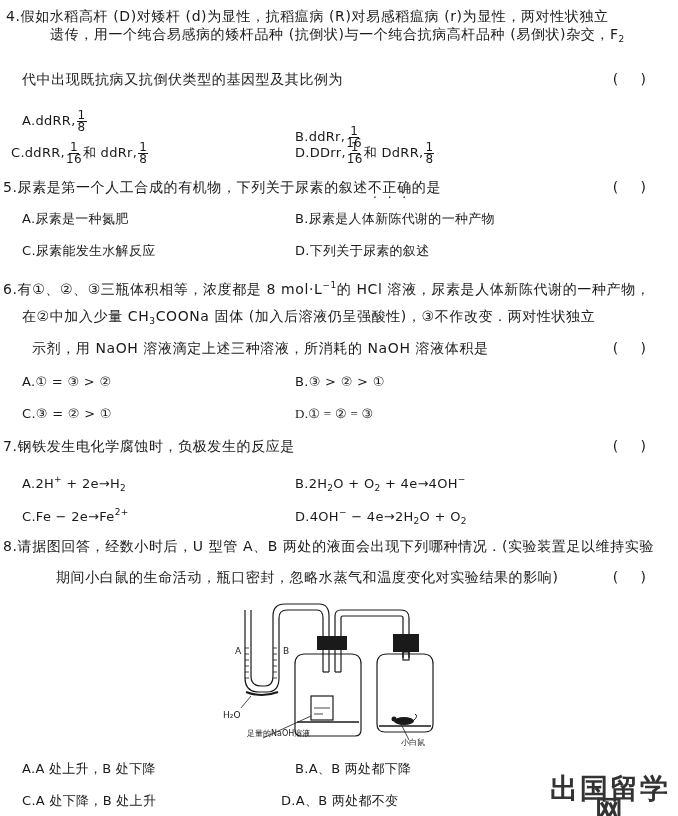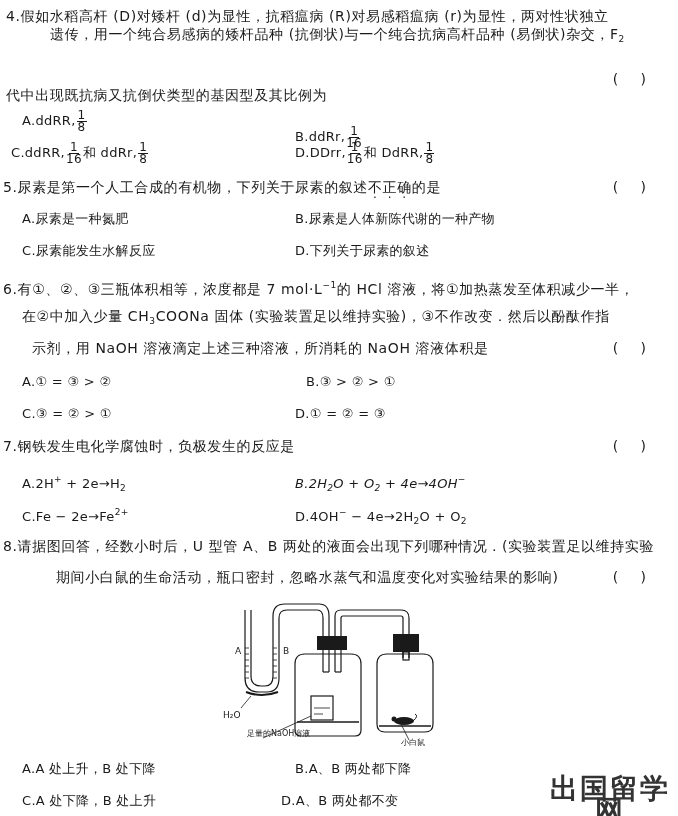--- a/index.html
+++ b/index.html
@@ -26,21 +26,21 @@
 </head>
 <body>
 
 <div>
   <div class="line" style="left:6px; top:7px;">
     <span>4.</span><span>假如水稻高杆 (D)对矮杆 (d)为显性，抗稻瘟病 (R)对易感稻瘟病 (r)为显性，两对性状独立</span>
   </div>
   <div class="line" style="left:22px; top:25px;margin-left:28px;">
     <span>遗传，用一个纯合易感病的矮杆品种 (抗倒状)与一个纯合抗病高杆品种 (易倒状)杂交，F</span><sub>2</sub>
   </div>
-  <div class="line" style="left:6px; top:70px;margin-top:16px;">
+  <div class="line" style="left:22px; top:70px;">
     <span>代中出现既抗病又抗倒伏类型的基因型及其比例为</span>
   </div>
   <div class="paren" style="top:70px;">(     )</div>
 
   <div class="opt" style="left:22px; top:110px;">
     <span>A.ddRR,</span><span class="frac">
         <span class="num">1</span>
         <span>8</span>
       </span>
   </div>
@@ -76,42 +76,42 @@
   </div>
   <div class="paren" style="top:178px;">(     )</div>
   <div class="opt" style="left:22px; top:210px;">A.尿素是一种氮肥</div>
   <div class="opt" style="left:295px; top:210px;">B.尿素是人体新陈代谢的一种产物</div>
   <div class="opt" style="left:22px; top:242px;text-align:right;">C.尿素能发生水解反应</div>
   <div class="opt" style="left:295px; top:242px;">D.下列关于尿素的叙述</div>
 </div>
 
 <div>
   <div class="line" style="left:3px; top:276px;">
-    <span>6.</span><span>有①、②、③三瓶体积相等，浓度都是 7 mol·L</span><sup>−1</sup><span>的 HCl 溶液，将①加热蒸发至体积减少一半，</span>
+    <span>6.</span><span>有①、②、③三瓶体积相等，浓度都是 8 mol·L</span><sup>−1</sup><span>的 HCl 溶液，尿素是人体新陈代谢的一种产物，</span>
   </div>
   <div class="line" style="left:22px; top:307px;">
-    <span>在②中加入少量 CH</span><sub>3</sub><span>COONa 固体 (实验装置足以维持实验)，③不作改变．然后以酚酞作指</span>
+    <span>在②中加入少量 CH</span><sub>3</sub><span>COONa 固体 (加入后溶液仍呈强酸性)，③不作改变．两对性状独立</span>
   </div>
   <div class="line" style="left:32px; top:339px;">示剂，用 NaOH 溶液滴定上述三种溶液，所消耗的 NaOH 溶液体积是</div>
   <div class="paren" style="top:339px;">(     )</div>
   <div class="opt" style="left:22px; top:373px;">A.① = ③ &gt; ②</div>
-  <div class="opt" style="left:306px; top:373px;">B.③ &gt; ② &gt; ①</div>
+  <div class="opt" style="left:295px; top:373px;">B.③ &gt; ② &gt; ①</div>
   <div class="opt" style="left:22px; top:405px;">C.③ = ② &gt; ①</div>
-  <div class="opt" style="left:295px; top:405px;">D.① = ② = ③</div>
+  <div class="opt" style="left:295px; top:405px;font-family:Liberation Serif, serif;">D.① = ② = ③</div>
 </div>
 
 <div>
   <div class="line" style="left:3px; top:437px;">
     <span>7.</span><span>钢铁发生电化学腐蚀时，负极发生的反应是</span>
   </div>
   <div class="paren" style="top:437px;">(     )</div>
   <div class="opt" style="left:22px; top:470px;text-align:right;">
     <span>A.2H</span><sup>+</sup><span> + 2e→H</span><sub>2</sub>
   </div>
-  <div class="opt" style="left:295px; top:470px;font-style:italic;">
+  <div class="opt" style="left:295px; top:470px;">
     <span>B.2H</span><sub>2</sub><span>O + O</span><sub>2</sub><span> + 4e→4OH</span><sup>−</sup>
   </div>
   <div class="opt" style="left:22px; top:503px;">
     <span>C.Fe − 2e→Fe</span><sup>2+</sup>
   </div>
   <div class="opt" style="left:295px; top:503px;">
     <span>D.4OH</span><sup>−</sup><span> − 4e→2H</span><sub>2</sub><span>O + O</span><sub>2</sub>
   </div>
 </div>
 

